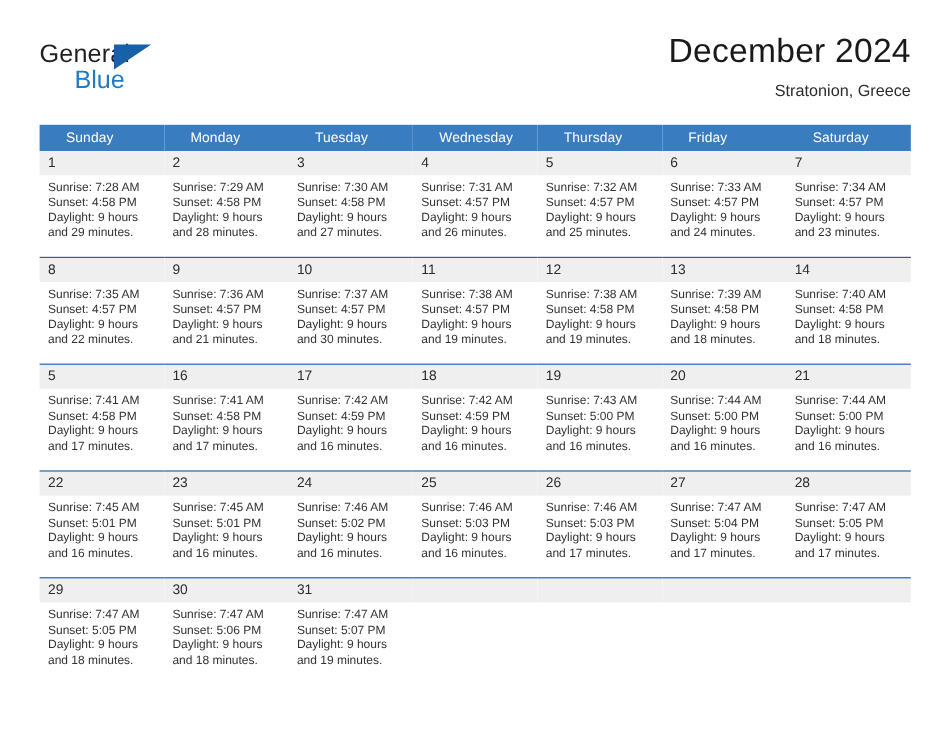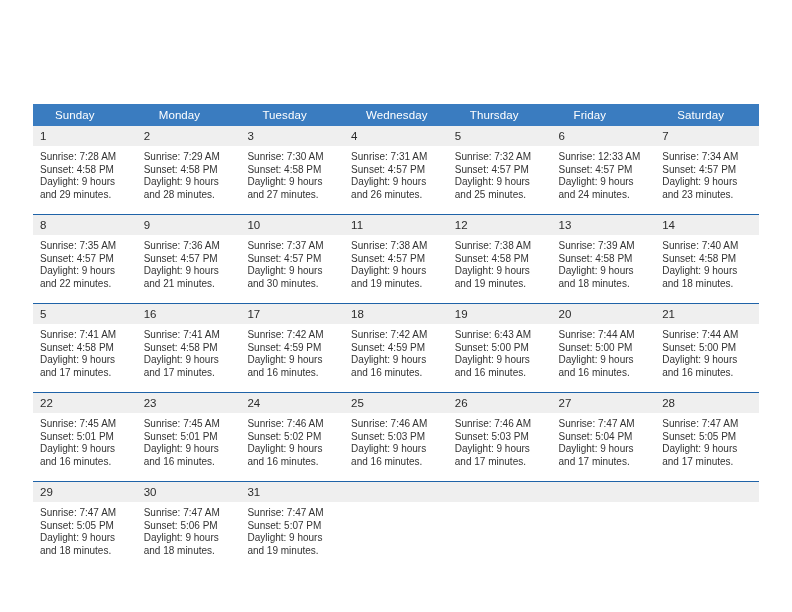--- a/index.html
+++ b/index.html
@@ -137,20 +137,34 @@
   .dayinfo div {
     white-space: nowrap;
   }
   .cell-empty .dayinfo { visibility: hidden; }
 </style>
 </head>
 <body>
 
 <div class="page">
 
+  <div class="header">
+
+    <div class="brand">
+      <span class="brand-general">General</span>
+      <span class="brand-tri"></span>
+      <span class="brand-blue">Blue</span>
+    </div>
+
+    <div class="title-block">
+      <div class="cal-title">December 2024</div>
+      <div class="cal-location">Stratonion, Greece</div>
+    </div>
+
+  </div>
 
   <table class="cal">
     <thead>
       <tr>
         <th>Sunday</th>
         <th>Monday</th>
         <th>Tuesday</th>
         <th>Wednesday</th>
         <th>Thursday</th>
         <th>Friday</th>
@@ -212,21 +226,21 @@
             <div>Sunset: 4:57 PM</div>
             <div>Daylight: 9 hours</div>
             <div>and 25 minutes.</div>
           </div>
         </div>
           </td>
         <td>
             <div class="daycell">
           <div class="daynum">6</div>
           <div class="dayinfo">
-            <div>Sunrise: 12:33 AM</div>
+            <div>Sunrise: 7:33 AM</div>
             <div>Sunset: 4:57 PM</div>
             <div>Daylight: 9 hours</div>
             <div>and 24 minutes.</div>
           </div>
         </div>
           </td>
         <td>
             <div class="daycell">
           <div class="daynum">7</div>
           <div class="dayinfo">
@@ -361,21 +375,21 @@
             <div>Sunset: 4:59 PM</div>
             <div>Daylight: 9 hours</div>
             <div>and 16 minutes.</div>
           </div>
         </div>
           </td>
         <td>
             <div class="daycell">
           <div class="daynum">19</div>
           <div class="dayinfo">
-            <div>Sunrise: 6:43 AM</div>
+            <div>Sunrise: 7:43 AM</div>
             <div>Sunset: 5:00 PM</div>
             <div>Daylight: 9 hours</div>
             <div>and 16 minutes.</div>
           </div>
         </div>
           </td>
         <td>
             <div class="daycell">
           <div class="daynum">20</div>
           <div class="dayinfo">

